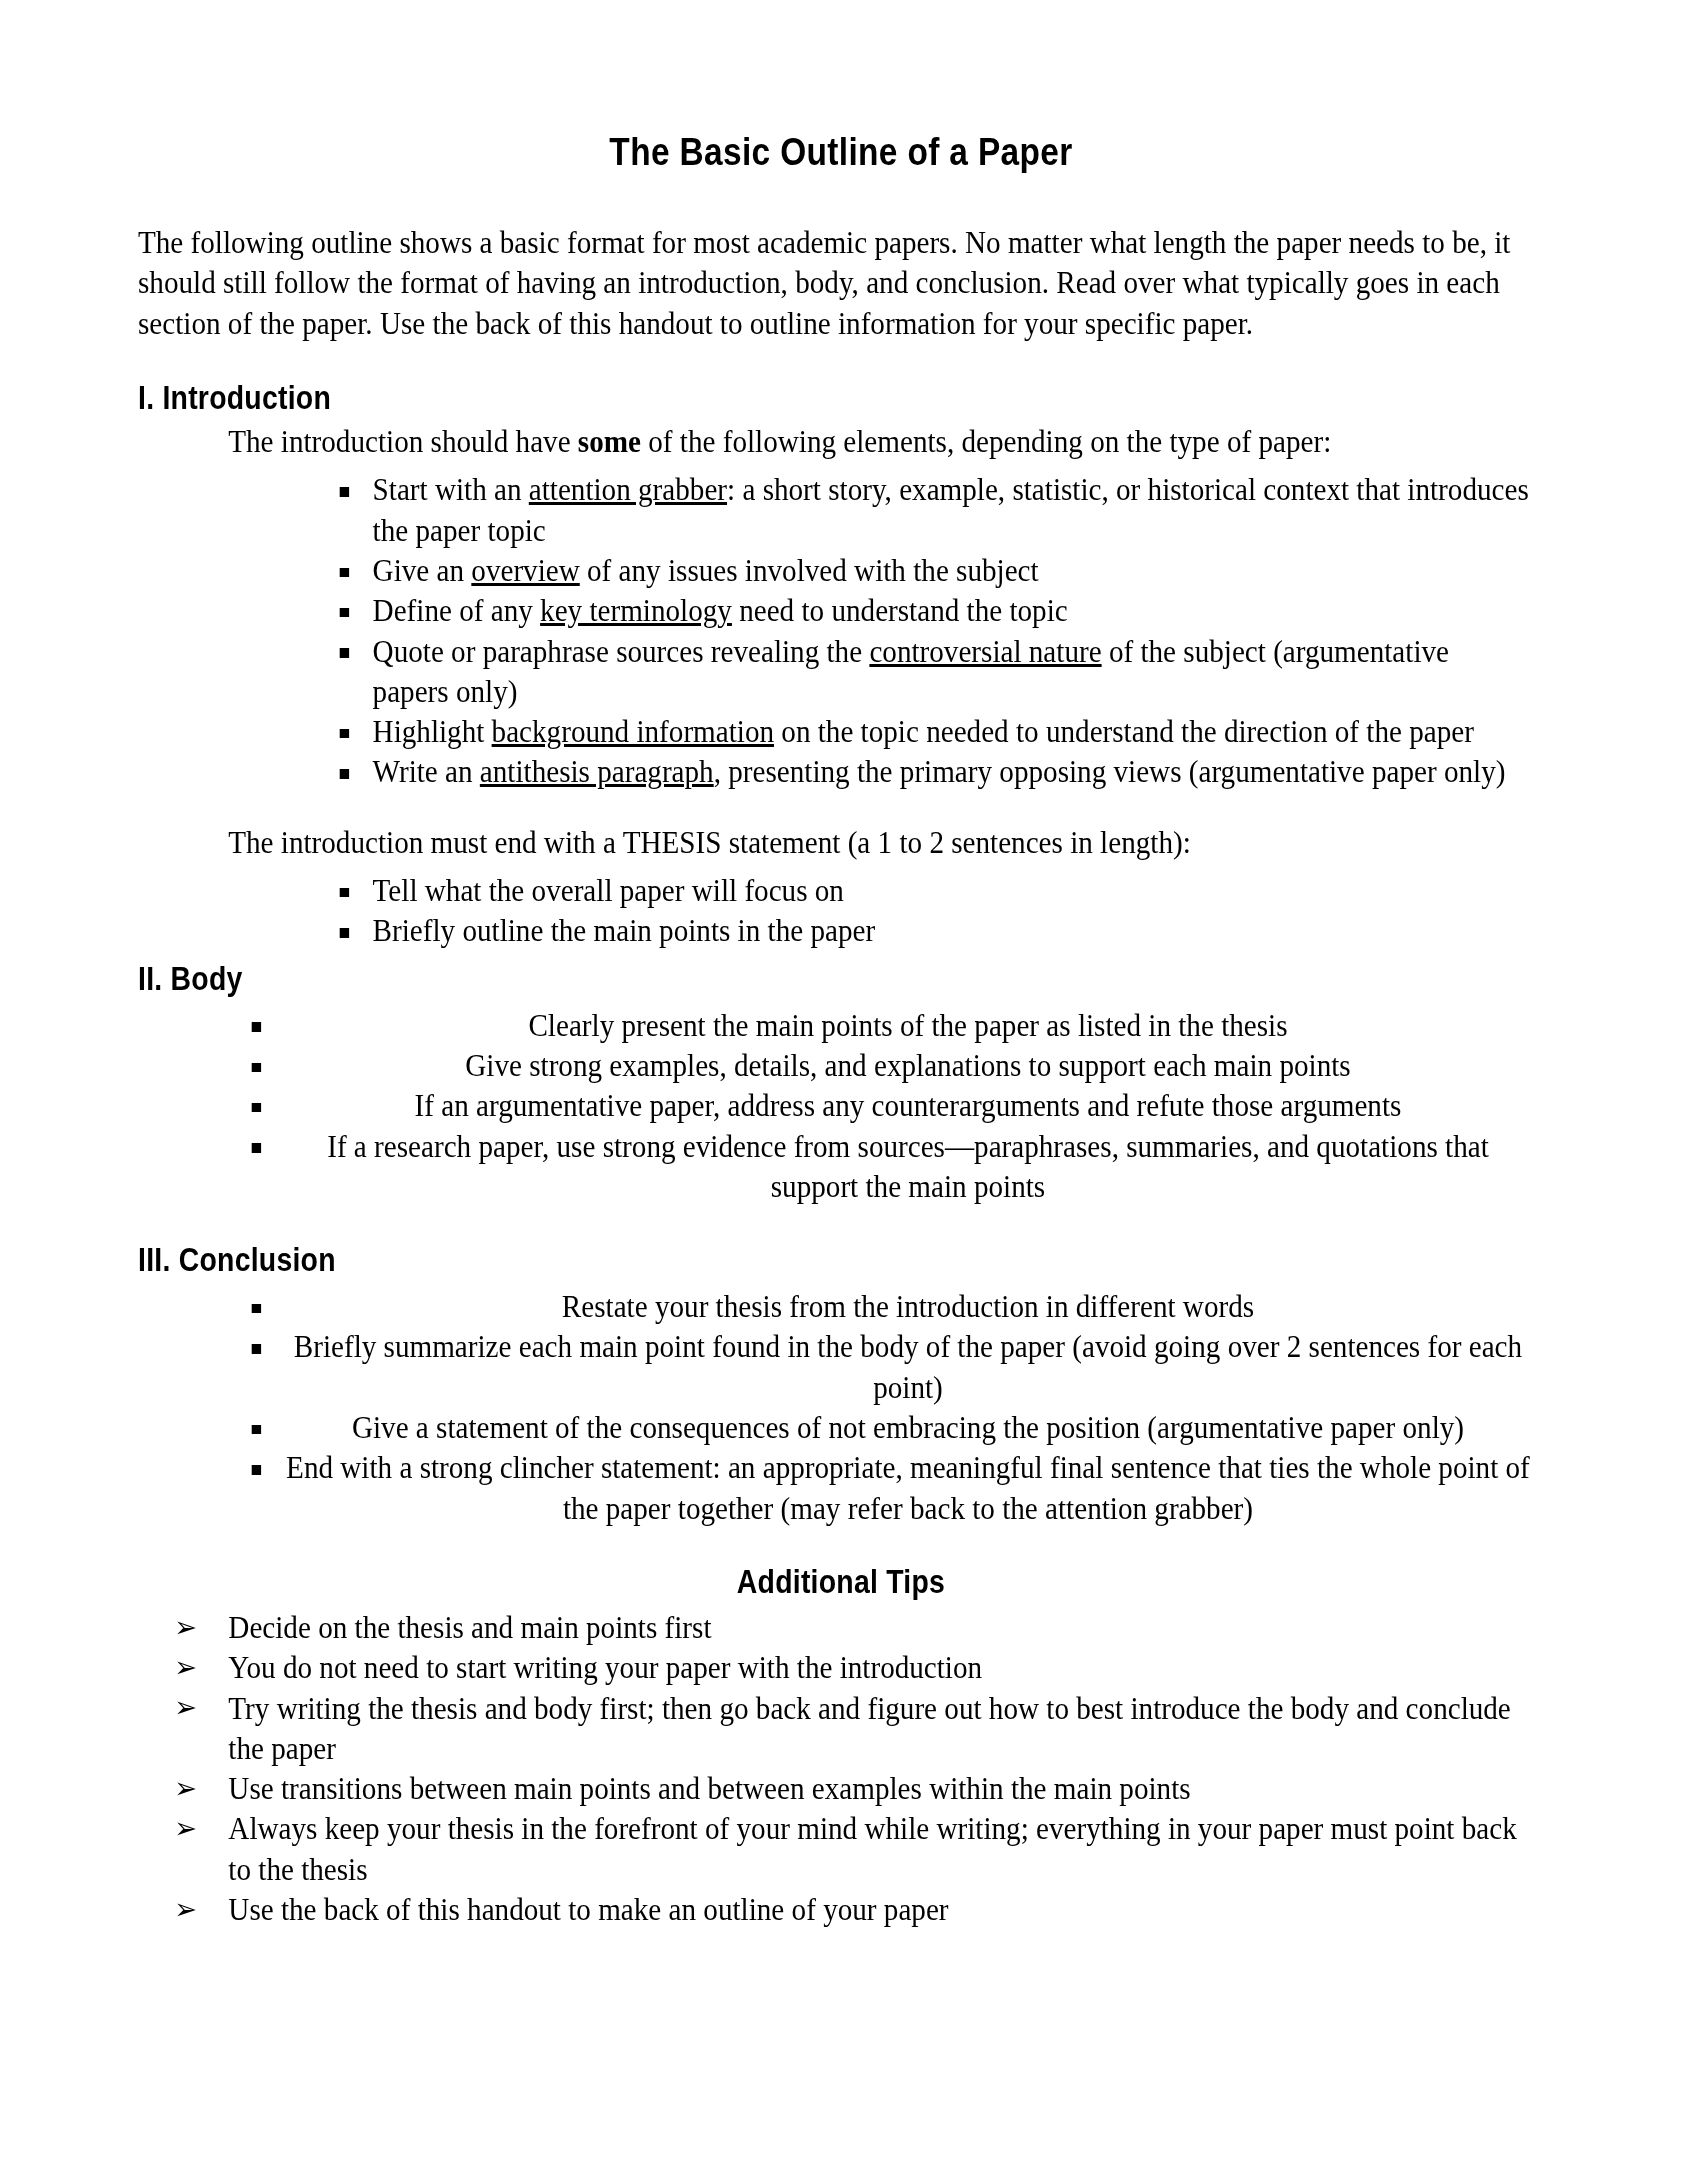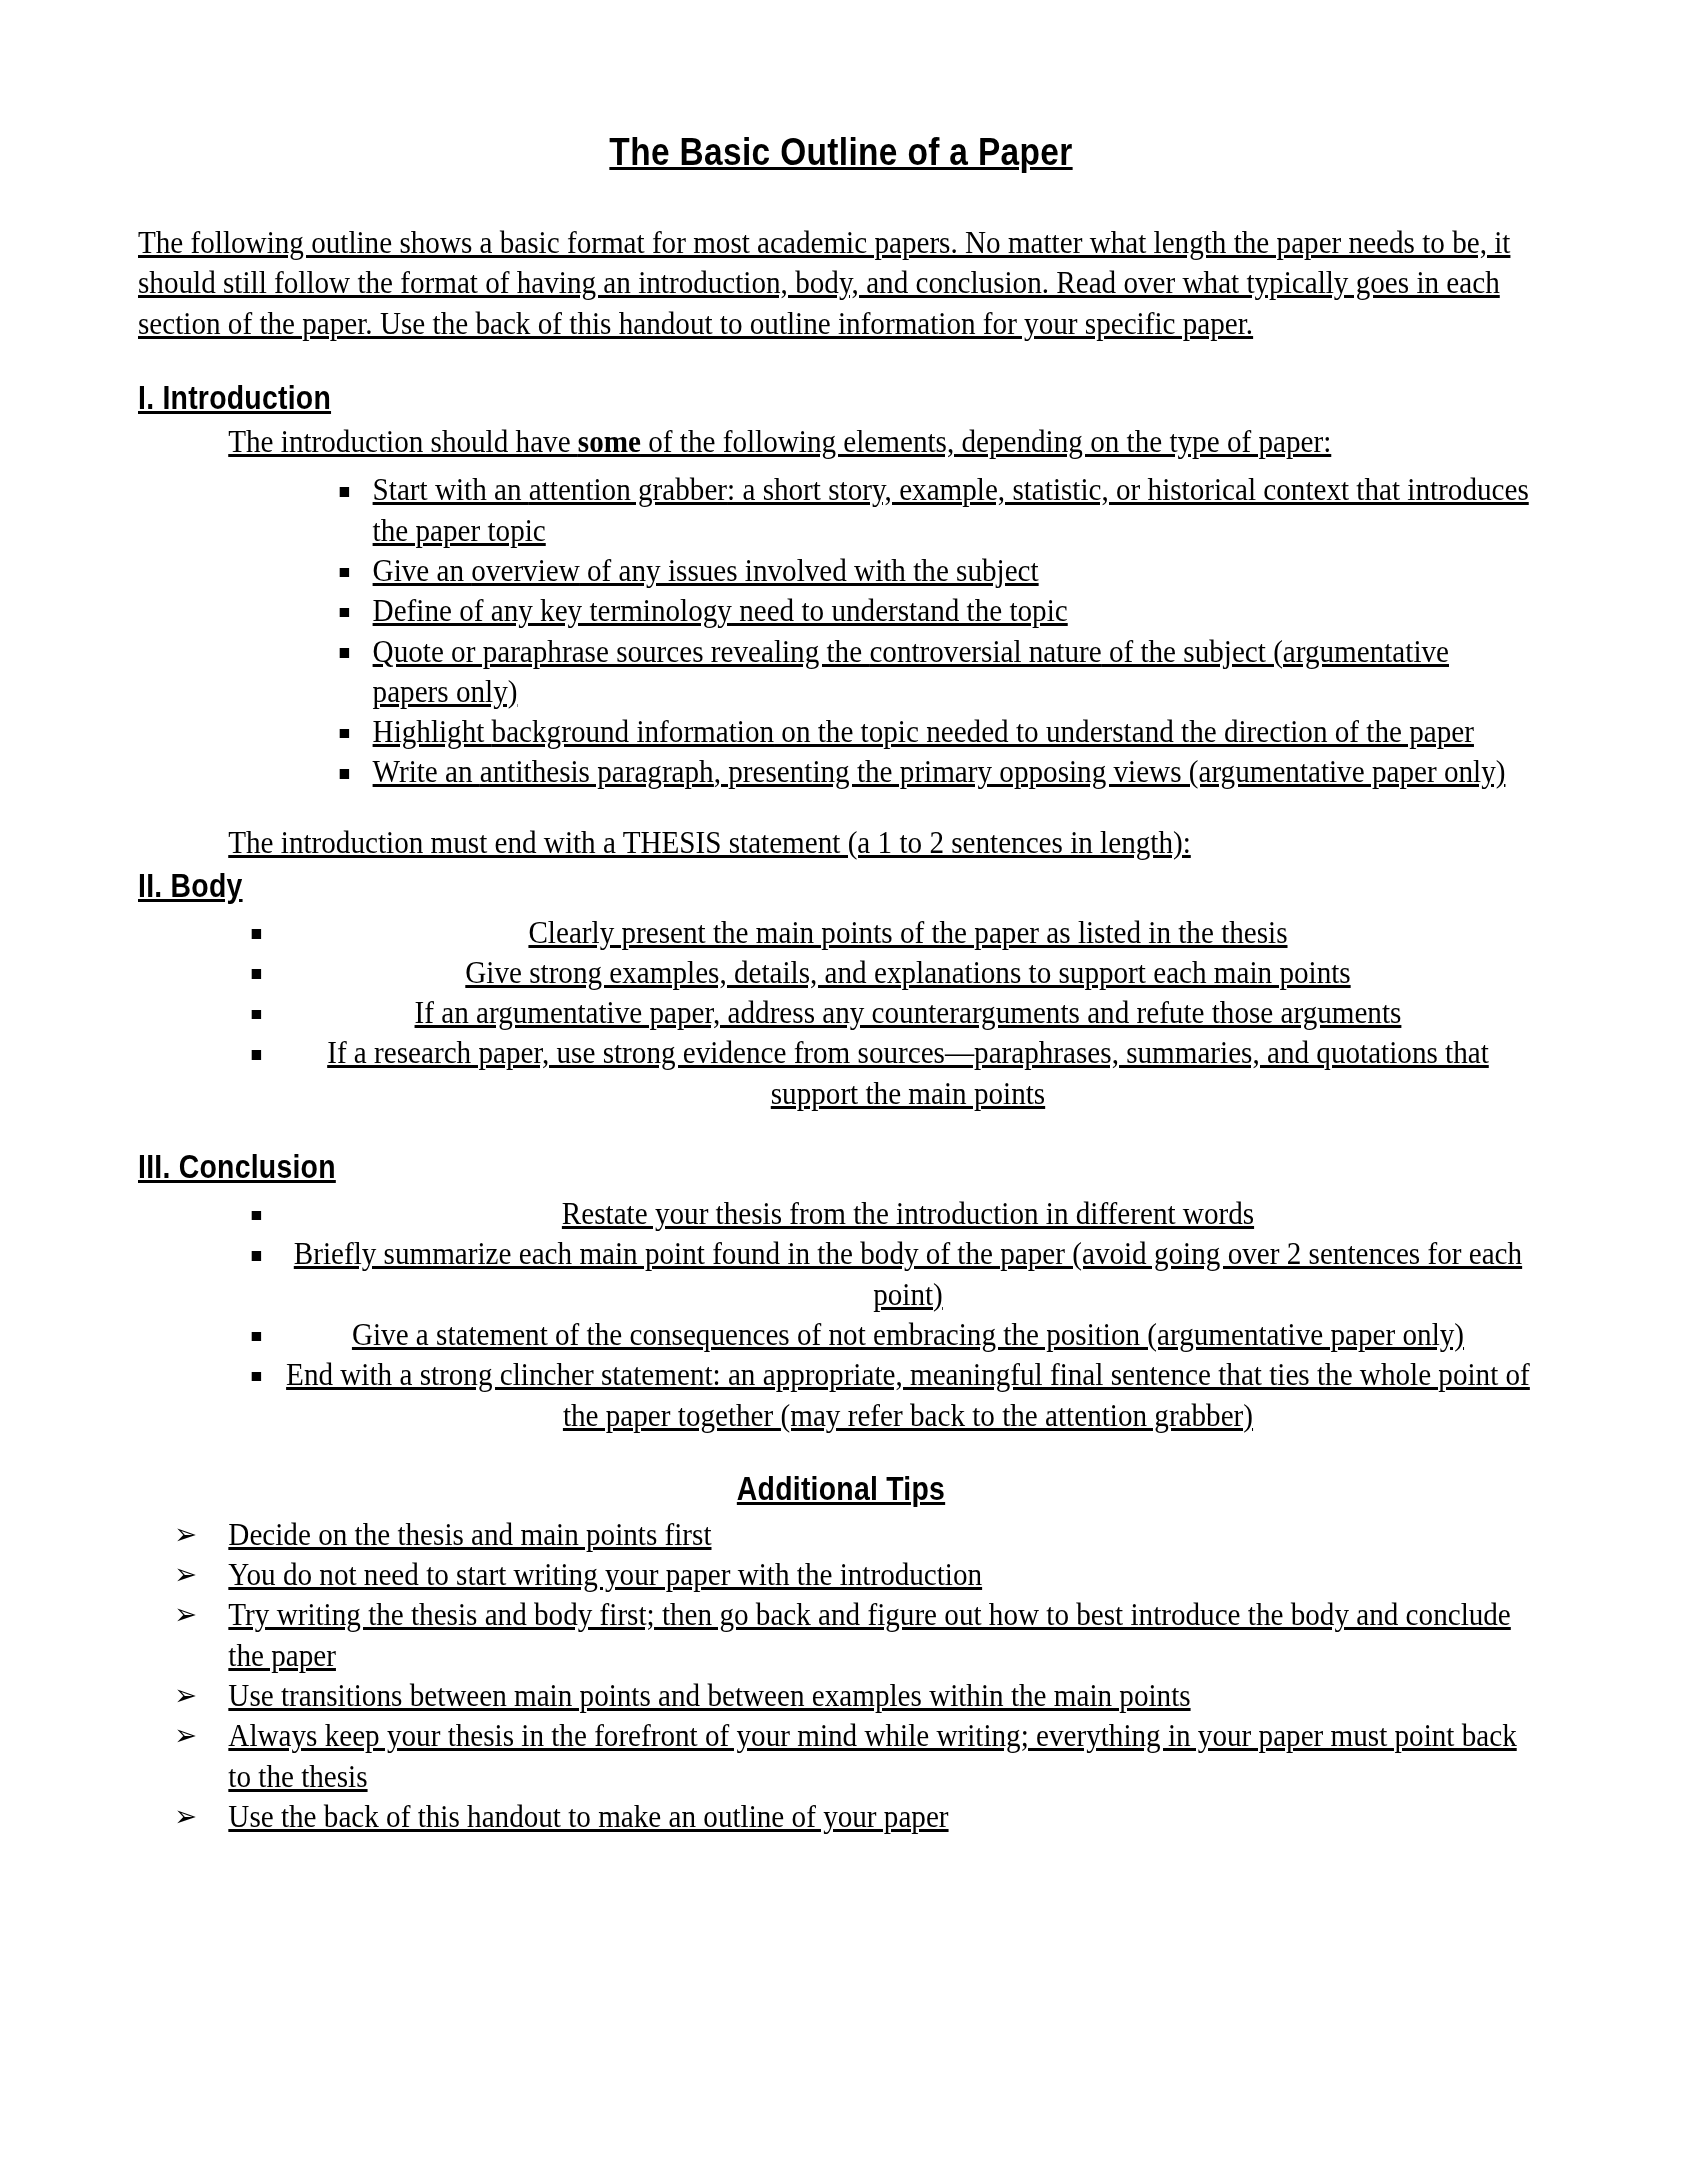--- a/index.html
+++ b/index.html
@@ -21,21 +21,20 @@
     background: #ffffff;
     box-sizing: border-box;
     padding: 0;
     overflow: hidden;
   }
   .content {
     position: absolute;
     left: 138px;
     top: 131px;
     width: 1406px;
-    text-decoration: underline;
   }
 
   
   .doc-title {
     font-family: "Liberation Sans", sans-serif;
     font-weight: bold;
     font-size: 38px;
     letter-spacing: 0.4px;
     text-align: center;
     margin: 0 0 49px 0;
@@ -176,20 +175,24 @@
         <li><span>Start with an </span><u>attention grabber</u><span>: a short story, example, statistic, or historical context that introduces the paper topic</span></li>
         <li><span>Give an </span><u>overview</u><span> of any issues involved with the subject</span></li>
         <li><span>Define of any </span><u>key terminology</u><span> need to understand the topic</span></li>
         <li><span>Quote or paraphrase sources revealing the </span><u>controversial nature</u><span> of the subject (argumentative papers only)</span></li>
         <li><span>Highlight </span><u>background information</u><span> on the topic needed to understand the direction of the paper</span></li>
         <li><span>Write an </span><u>antithesis paragraph</u><span>, presenting the primary opposing views (argumentative paper only)</span></li>
       </ul>
 
       <p class="lead-in thesis-lead">The introduction must end with a THESIS statement (a 1 to 2 sentences in length):</p>
 
+      <ul class="blist indent-thesis">
+        <li>Tell what the overall paper will focus on</li>
+        <li>Briefly outline the main points in the paper</li>
+      </ul>
     </div>
 
     <div class="sec-block">
       <h2 class="section-heading">II. Body</h2>
       <ul class="blist indent-mid">
         <li>Clearly present the main points of the paper as listed in the thesis</li>
         <li>Give strong examples, details, and explanations to support each main points</li>
         <li>If an argumentative paper, address any counterarguments and refute those arguments</li>
         <li>If a research paper, use strong evidence from sources—paraphrases, summaries, and quotations that support the main points</li>
       </ul>

